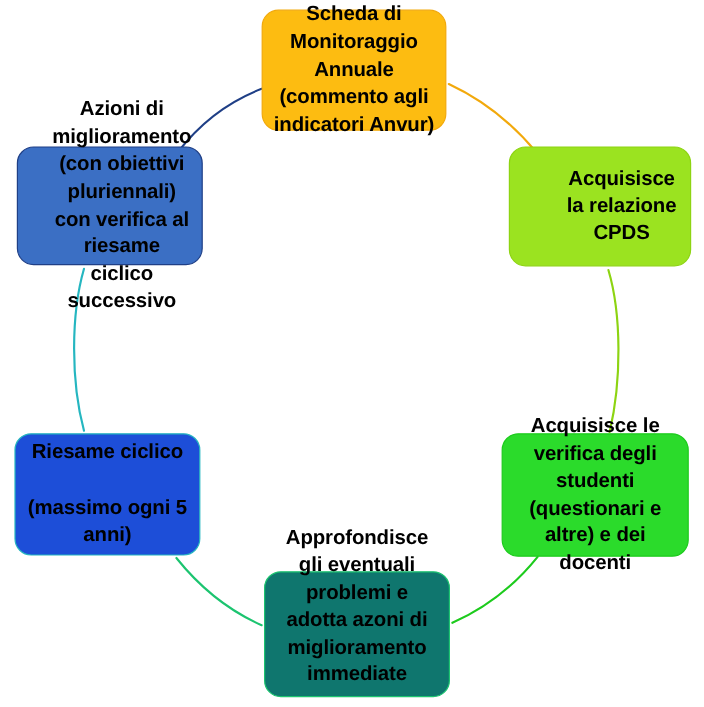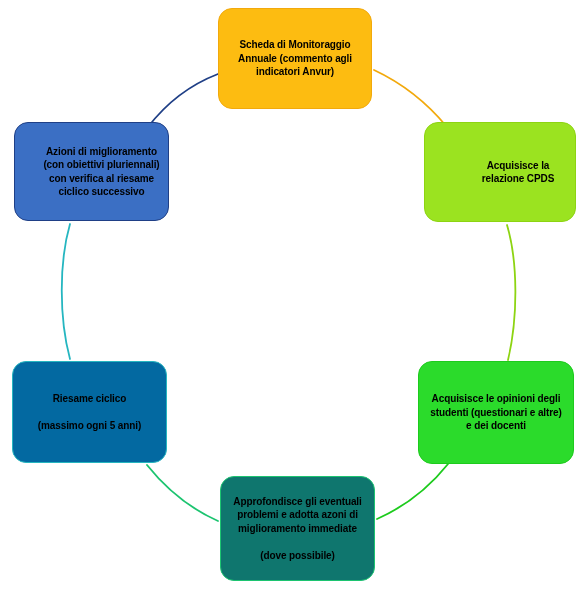--- a/index.html
+++ b/index.html
@@ -35,21 +35,21 @@
     display: flex;
     align-items: center;
     justify-content: center;
     text-align: center;
     border-radius: 14px;
     border-style: solid;
     border-width: 1.5px;
     padding: 6px 8px;
   }
   .node-label {
-    font-size: 10px;
+    font-size: 17px;
     font-weight: bold;
     line-height: 1.35;
     color: #000000;
     letter-spacing: -0.1px;
     white-space: pre-line;
   }
 
   
   #node-scheda-monitoraggio {
     left: 218px; top: 8px; width: 154px; height: 101px;
@@ -98,30 +98,30 @@
 
   <div class="node" id="node-scheda-monitoraggio" style="background: rgb(253, 188, 17); border-color: rgb(242, 169, 12);">
     <span class="node-label" style="color: rgb(0, 0, 0);">Scheda di Monitoraggio Annuale (commento agli indicatori Anvur)</span>
   </div>
 
   <div class="node" id="node-relazione-cpds" style="background: rgb(155, 227, 32); border-color: rgb(141, 212, 18); padding-left: 44px;">
     <span class="node-label" style="color: rgb(0, 0, 0);">Acquisisce la relazione CPDS</span>
   </div>
 
   <div class="node" id="node-opinioni-studenti" style="background: rgb(43, 219, 43); border-color: rgb(29, 203, 29);">
-    <span class="node-label" style="color: rgb(0, 0, 0);">Acquisisce le opinioni degli studenti (questionari e altre) e dei docenti</span>
+    <span class="node-label" style="color: rgb(0, 0, 0);">Acquisisce le verifica degli studenti (questionari e altre) e dei docenti</span>
   </div>
 
   <div class="node" id="node-approfondisce" style="background: #0f766e; border-color: rgb(28, 196, 112);">
     <span class="node-label" style="color: rgb(0, 0, 0);">Approfondisce gli eventuali problemi e adotta azoni di miglioramento immediate
 
 (dove possibile)</span>
   </div>
 
-  <div class="node" id="node-riesame-ciclico" style="background: #0369a1; border-color: rgb(37, 182, 192);">
+  <div class="node" id="node-riesame-ciclico" style="background: #1d4ed8; border-color: rgb(37, 182, 192);">
     <span class="node-label" style="color: rgb(0, 0, 0);">Riesame ciclico
 
 (massimo ogni 5 anni)</span>
   </div>
 
   <div class="node" id="node-azioni-miglioramento" style="background: rgb(59, 111, 196); border-color: rgb(31, 63, 134); padding-left: 28px;">
     <span class="node-label" style="color: rgb(0, 0, 0);">Azioni di miglioramento (con obiettivi pluriennali) con verifica al riesame ciclico successivo</span>
   </div>
 
 </div>

